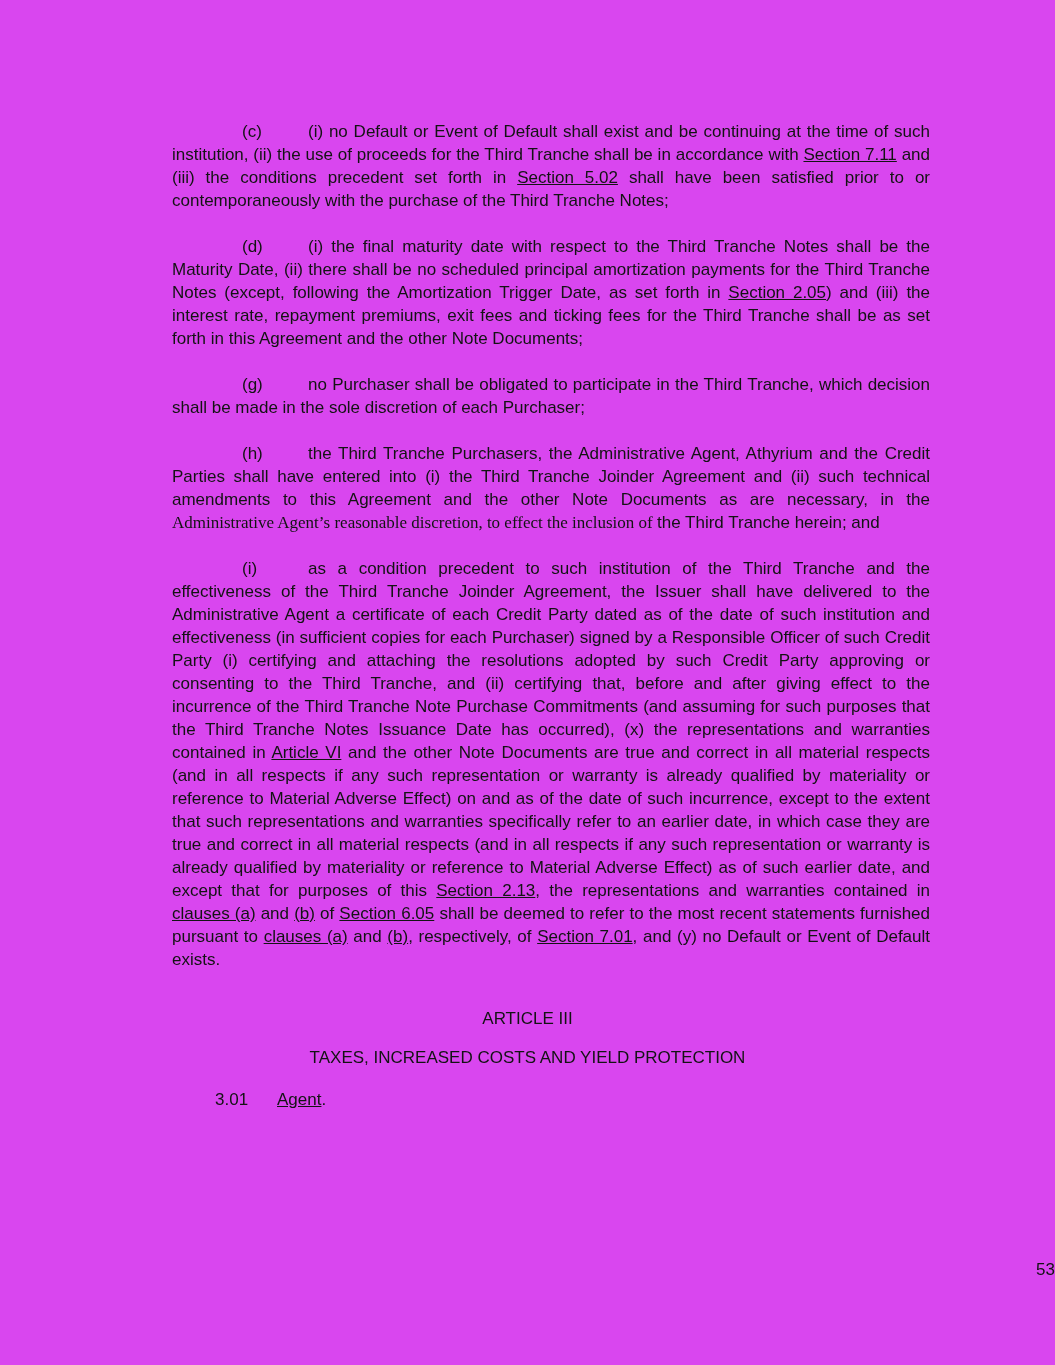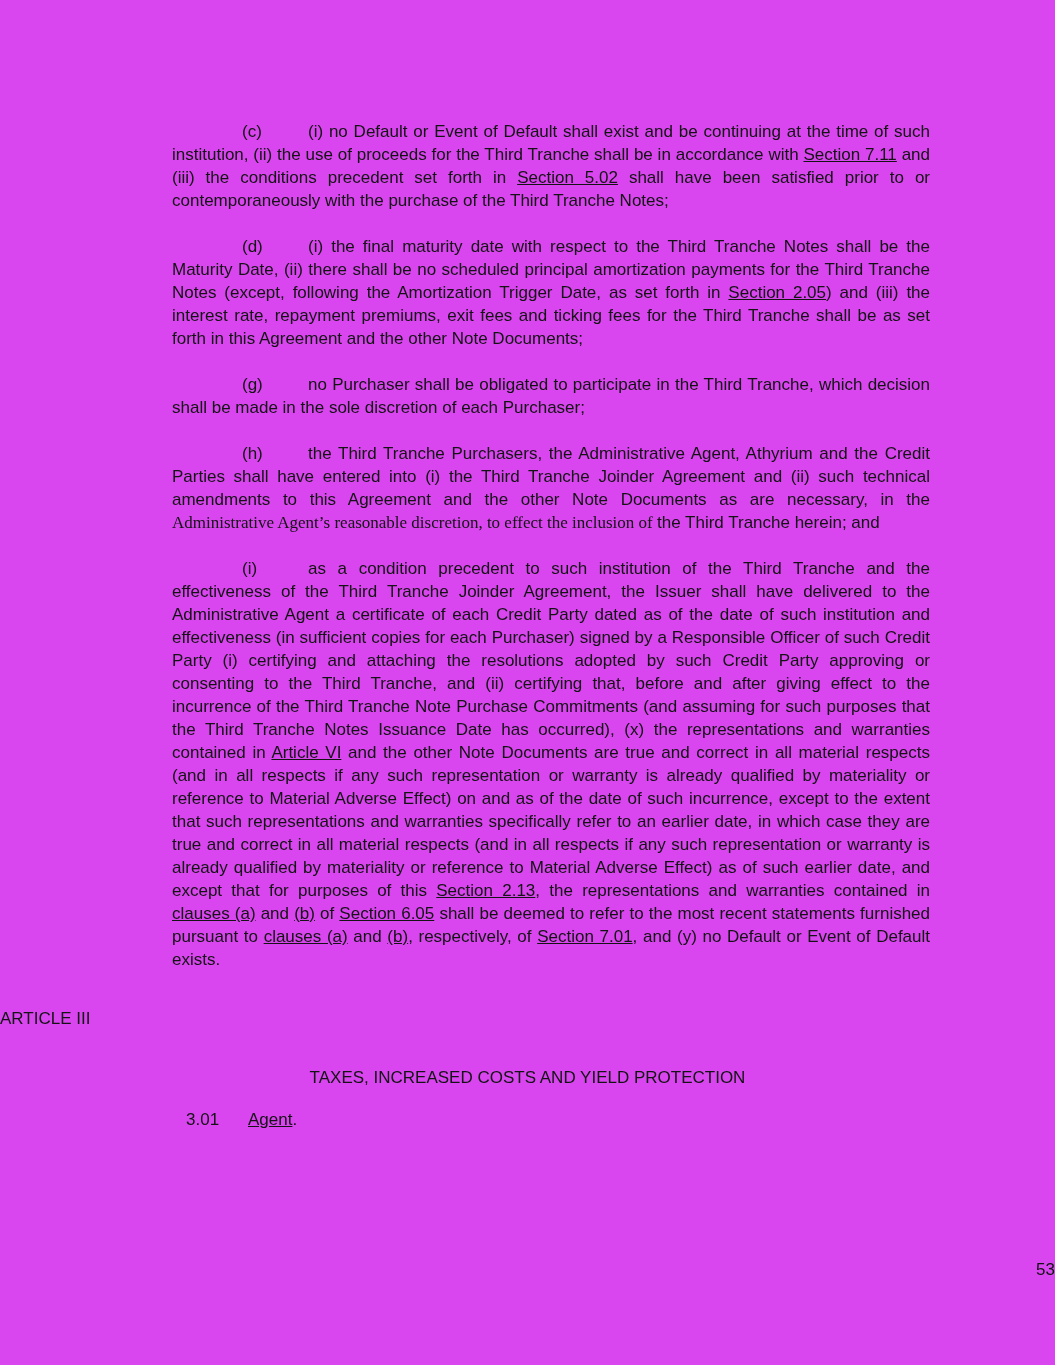--- a/index.html
+++ b/index.html
@@ -32,32 +32,34 @@
     text-indent: 0;
   }
   .u {
     text-decoration: underline;
   }
   .serif {
     font-family: "Liberation Serif", serif;
   }
   .article-heading {
     margin-top: 36px;
+    text-align: center;
   }
   .article-subheading {
-    margin-top: 36px;
+    margin-top: 16px;
     text-align: center;
   }
   .section-line {
     margin: 19px 125px 0 186px;
     text-align: left;
   }
   .snum {
     display: inline-block;
     width: 62px;
+    margin-left: 29px;
   }
   .footer {
     position: absolute;
     top: 1258px;
     left: 0;
     width: 100%;
     text-align: right;
   }
 </style>
 </head>

